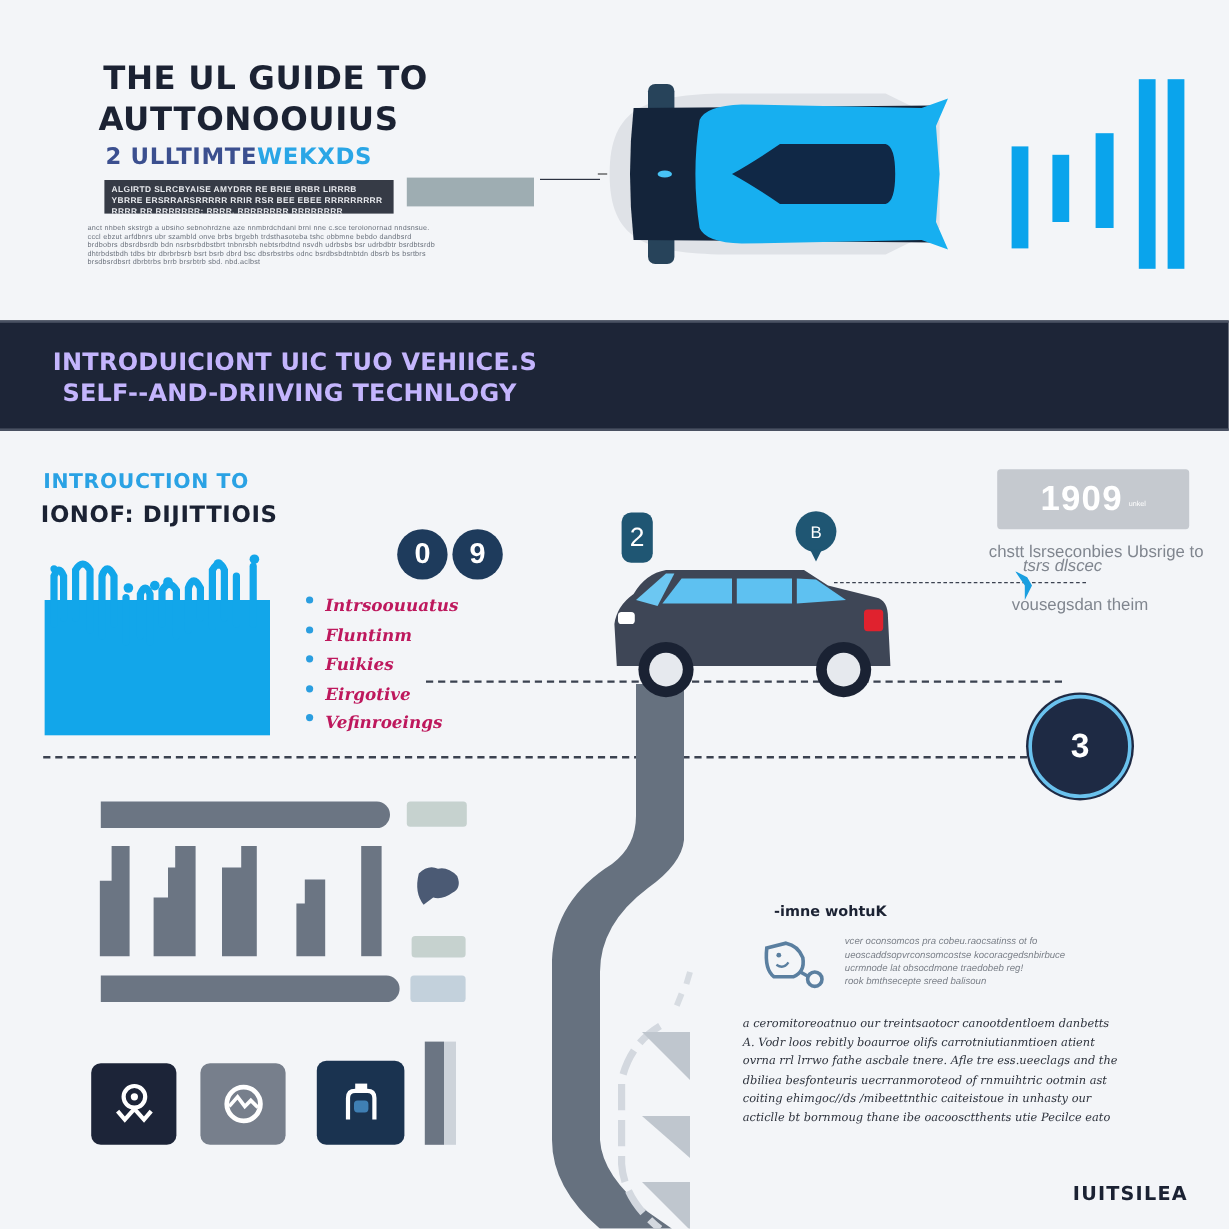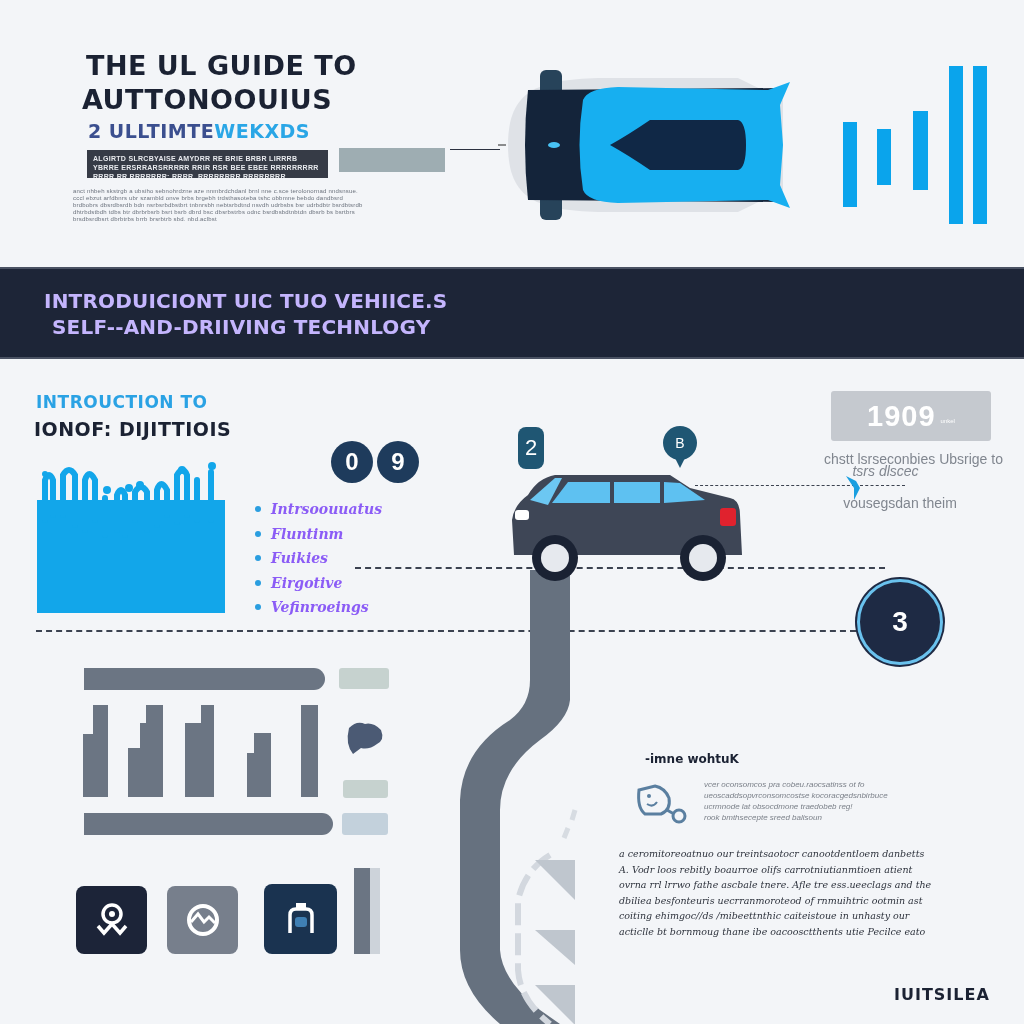--- a/index.html
+++ b/index.html
@@ -87,23 +87,23 @@
     font-size: 24px;
     font-weight: bold;
     display: flex; align-items: center; justify-content: center;
   }
   .bullet-list { list-style: none; }
   .bullet-list li {
     font-family: "DejaVu Serif", serif;
     font-style: italic;
     font-weight: bold;
     font-size: 14px;
-    color: #8b5cf6;
+    color: #be185d;
     height: 24.5px;
-    display: flex; align-items: center;
+    display: flex; align-items: flex-start;
   }
   .bullet-list li .dot {
     width: 6px; height: 6px; border-radius: 50%;
     background: #2a9ee0; margin-right: 10px; flex: none;
   }
   .dash-line {
     height: 0;
     border-top: 2px dashed #3b4250;
   }
 

